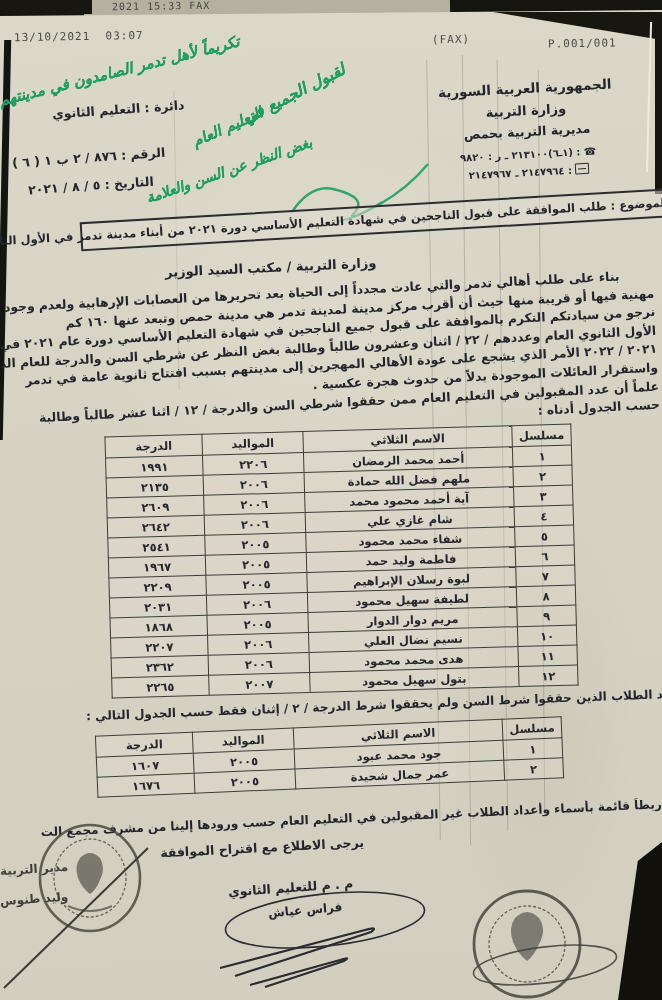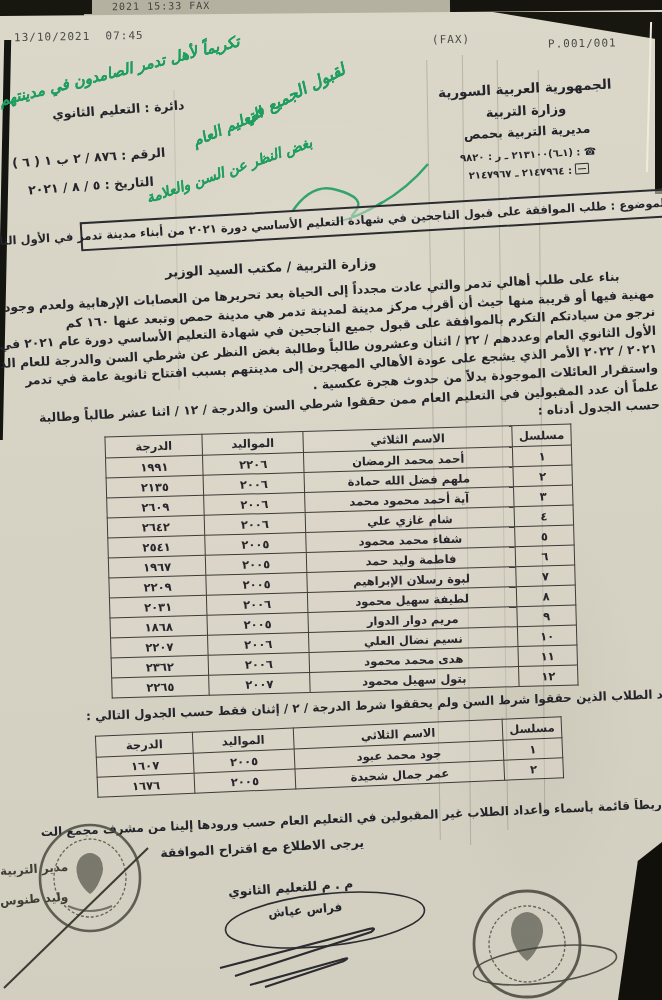--- a/index.html
+++ b/index.html
@@ -103,21 +103,21 @@
 <div class="abs wedge-bottom-right"></div>
 
 
 <div class="abs crease" style="left:433px;top:60px;height:780px;transform:rotate(-1deg);"></div>
 <div class="abs crease" style="left:466px;top:55px;height:790px;transform:rotate(-0.6deg);"></div>
 <div class="abs crease" style="left:502px;top:60px;height:770px;transform:rotate(-0.8deg);"></div>
 <div class="abs crease" style="left:541px;top:70px;height:740px;transform:rotate(-0.5deg);"></div>
 <div class="abs crease" style="left:176px;top:90px;height:300px;transform:rotate(-1deg);opacity:.6;"></div>
 
 
-<span class="abs meta" style="left:14px;top:30px;transform:rotate(-1deg);"><span>13/10/2021</span>&nbsp;&nbsp;<span>07:45</span></span>
+<span class="abs meta" style="left:14px;top:30px;transform:rotate(-1deg);"><span>13/10/2021</span>&nbsp;&nbsp;<span>03:07</span></span>
 <span class="abs meta" style="left:432px;top:33px;transform:rotate(-1deg);">(FAX)</span>
 <span class="abs meta" style="left:548px;top:37px;transform:rotate(-1deg);">P.001/001</span>
 
 
 <div class="abs hand hw0">تكريماً لأهل تدمر الصامدون في مدينتهم</div>
 <div class="abs hand hw1">لقبول الجميع في</div>
 <div class="abs hand hw2">التعليم العام</div>
 <div class="abs hand hw3">بغض النظر عن السن والعلامة</div>
 <svg class="abs" style="left:282px;top:142px;" width="160" height="90">
   <path d="M10 70 q20 -30 45 -22 q30 8 18 22 q-12 12 25 -8 q28 -16 48 -40" fill="none" stroke="#1f9e5f" stroke-width="2.4" opacity=".9"></path>

